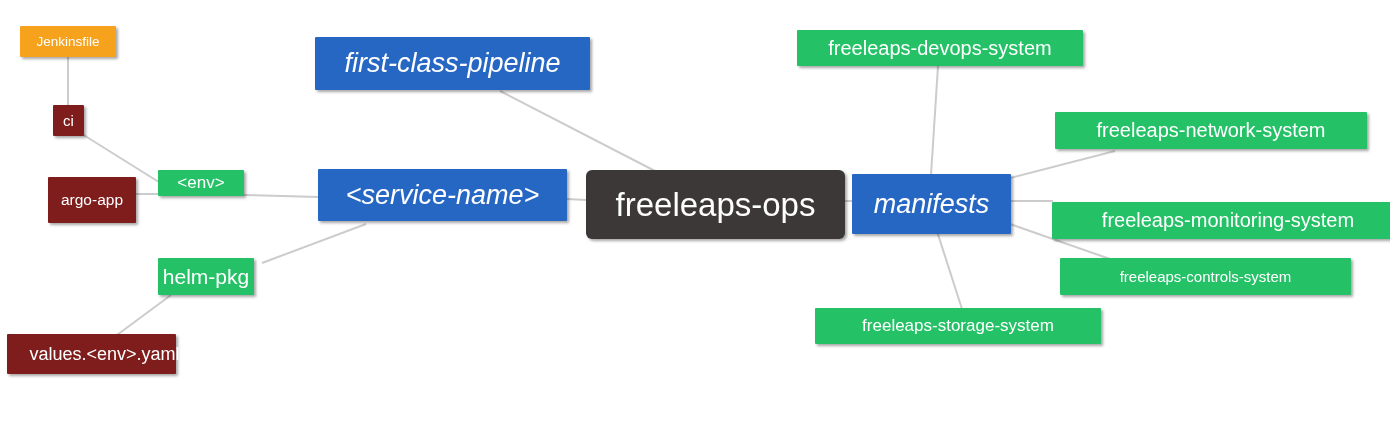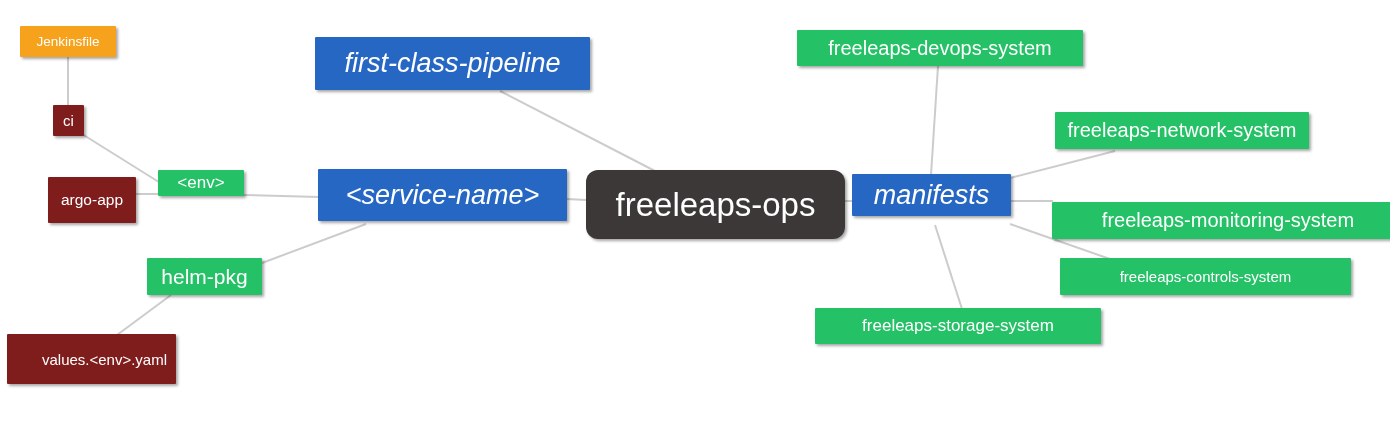--- a/index.html
+++ b/index.html
@@ -45,26 +45,26 @@
   .c-green  { background: #25c167; }
   .c-blue   { background: #2767c4; font-style: italic; }
   .c-dark   { background: #3b3837; }
 
   .n-jenkinsfile { left: 20px;  top: 26px;  width: 96px;  height: 31px; font-size: 13.5px; }
   .n-ci          { left: 53px;  top: 105px; width: 31px;  height: 31px; font-size: 15px; }
   .n-argo-app    { left: 32px;  top: 177px; width: 88px;  height: 46px; font-size: 15.5px; margin-left: 16px; }
   .n-env         { left: 158px; top: 170px; width: 86px;  height: 26px; font-size: 17px; }
   .n-fcp         { left: 315px; top: 37px;  width: 275px; height: 53px; font-size: 27px; }
   .n-service     { left: 318px; top: 169px; width: 249px; height: 52px; font-size: 27px; }
-  .n-root        { left: 586px; top: 170px; width: 259px; height: 69px; font-size: 33px; border-radius: 12px; }
-  .n-manifests   { left: 852px; top: 174px; width: 159px; height: 42px; font-size: 27px; }
-  .n-helm        { left: 147px; top: 258px; width: 115px; height: 37px; font-size: 21px; }
-  .n-values      { left: 7px;   top: 334px; width: 169px; height: 50px; font-size: 15px; padding-left: 26px; }
+  .n-root        { left: 586px; top: 170px; width: 259px; height: 69px; font-size: 33px; border-radius: 6px; }
+  .n-manifests   { left: 852px; top: 174px; width: 159px; height: 60px; font-size: 27px; }
+  .n-helm        { left: 158px; top: 258px; width: 96px; height: 37px; font-size: 21px; }
+  .n-values      { left: 7px;   top: 334px; width: 169px; height: 40px; font-size: 18px; padding-left: 26px; }
   .n-devops      { left: 797px; top: 30px;  width: 286px; height: 36px; font-size: 20px; }
-  .n-network     { left: 1055px;top: 112px; width: 254px; height: 37px; font-size: 20px; }
+  .n-network     { left: 1055px;top: 112px; width: 312px; height: 37px; font-size: 20px; }
   .n-monitoring  { left: 1052px;top: 202px; width: 352px; height: 37px; font-size: 20px; }
   .n-controls    { left: 1060px;top: 258px; width: 291px; height: 37px; font-size: 15px; }
   .n-storage     { left: 815px; top: 308px; width: 286px; height: 36px; font-size: 17px; }
 </style>
 </head>
 <body>
 
 <div id="mindmap">
 
   <svg id="edge-layer" viewBox="0 0 1390 421" xmlns="http://www.w3.org/2000/svg" aria-hidden="true">

